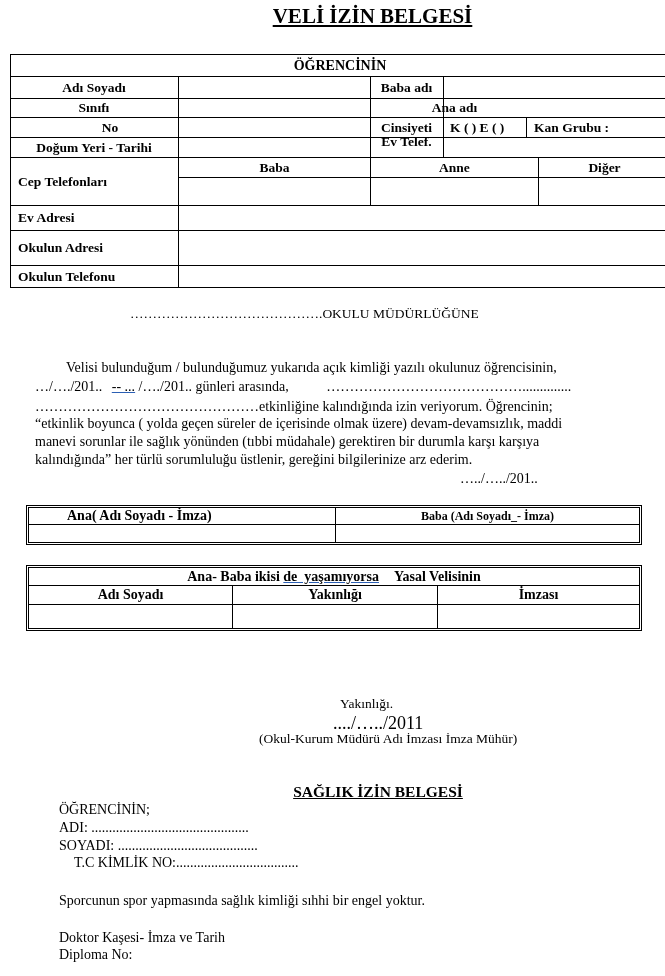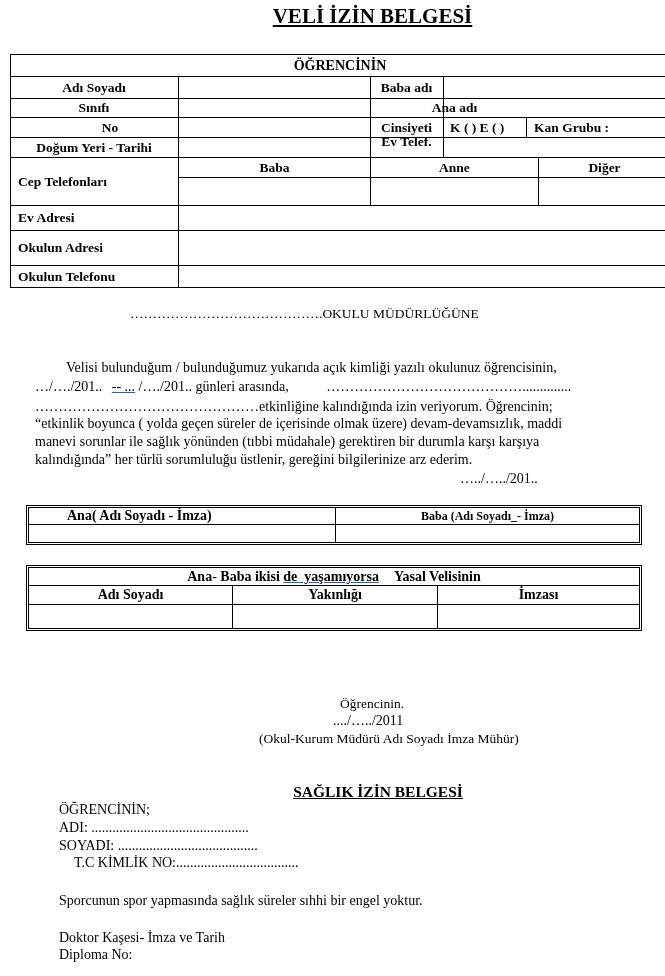--- a/index.html
+++ b/index.html
@@ -135,24 +135,24 @@
       <span style="white-space:pre;margin-left:12px;"> Yasal Velisinin</span>
   </div>
   <div class="cell center" style="left:0; width:203px; top:18px; height:18px; font-size:14px;">Adı Soyadı</div>
   <div class="cell center" style="left:204px; width:204px; top:18px; height:18px; font-size:14px;">Yakınlığı</div>
   <div class="cell center" style="left:409px; width:201px; top:18px; height:18px; font-size:14px;">İmzası</div>
   <div class="cell" style="left:0; width:203px; top:37px; height:23px;"></div>
   <div class="cell" style="left:204px; width:204px; top:37px; height:23px;"></div>
   <div class="cell" style="left:409px; width:201px; top:37px; height:23px;"></div>
 </div>
 
-<div class="p" style="left:340px; top:696px; font-size:13.5px;">Öğrencinin.</div>
-<div class="p" style="left:333px; top:713px; font-size:14px;">..../…../2011</div>
-<div class="p" style="left:259px; top:731px; font-size:13.5px;">(Okul-Kurum Müdürü Adı Soyadı İmza Mühür)</div>
+<div class="p" style="left:340px; top:696px; font-size:13.5px;">Yakınlığı.</div>
+<div class="p" style="left:333px; top:713px; font-size:18px;">..../…../2011</div>
+<div class="p" style="left:259px; top:731px; font-size:13.5px;">(Okul-Kurum Müdürü Adı İmzası İmza Mühür)</div>
 
 <div class="abs subtitle">SAĞLIK İZİN BELGESİ</div>
 <div class="p" style="left:59px; top:802px;">ÖĞRENCİNİN;</div>
 <div class="p" style="left:59px; top:820px;">ADI: .............................................</div>
 <div class="p" style="left:59px; top:838px;">SOYADI: ........................................</div>
 <div class="p" style="left:59px; top:855px;margin-left:15px;">T.C KİMLİK NO:...................................</div>
-<div class="p" style="left:59px; top:893px;">Sporcunun spor yapmasında sağlık süreler sıhhi bir engel yoktur.</div>
+<div class="p" style="left:59px; top:893px;">Sporcunun spor yapmasında sağlık kimliği sıhhi bir engel yoktur.</div>
 <div class="p" style="left:59px; top:930px;">Doktor Kaşesi- İmza ve Tarih</div>
 <div class="p" style="left:59px; top:947px;">Diploma No:</div>
 
 </body></html>

